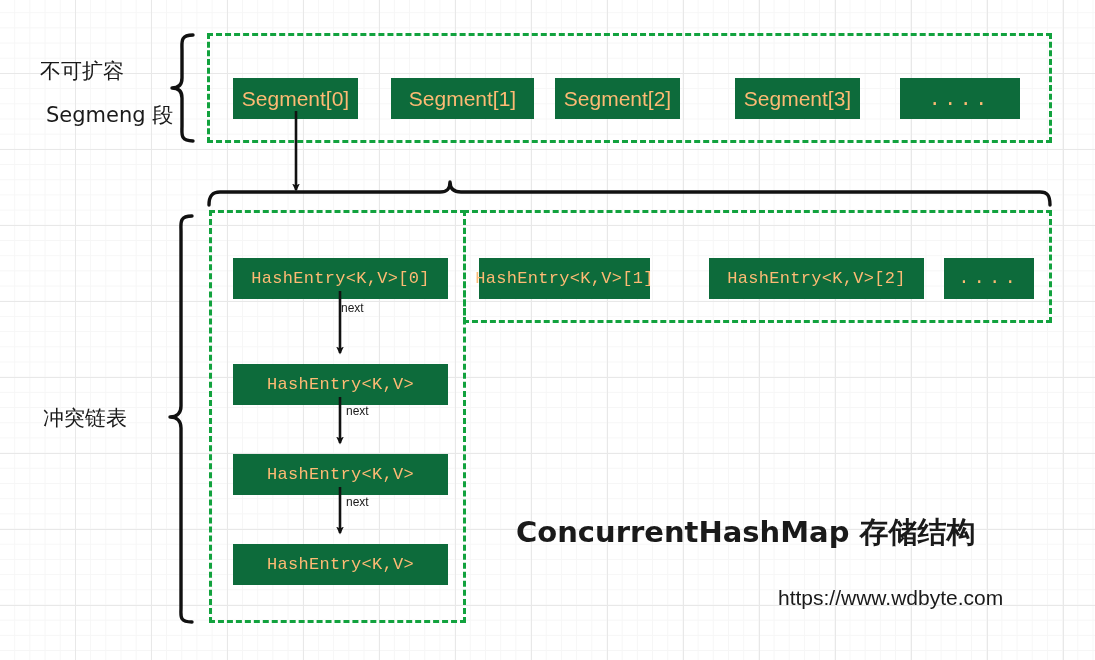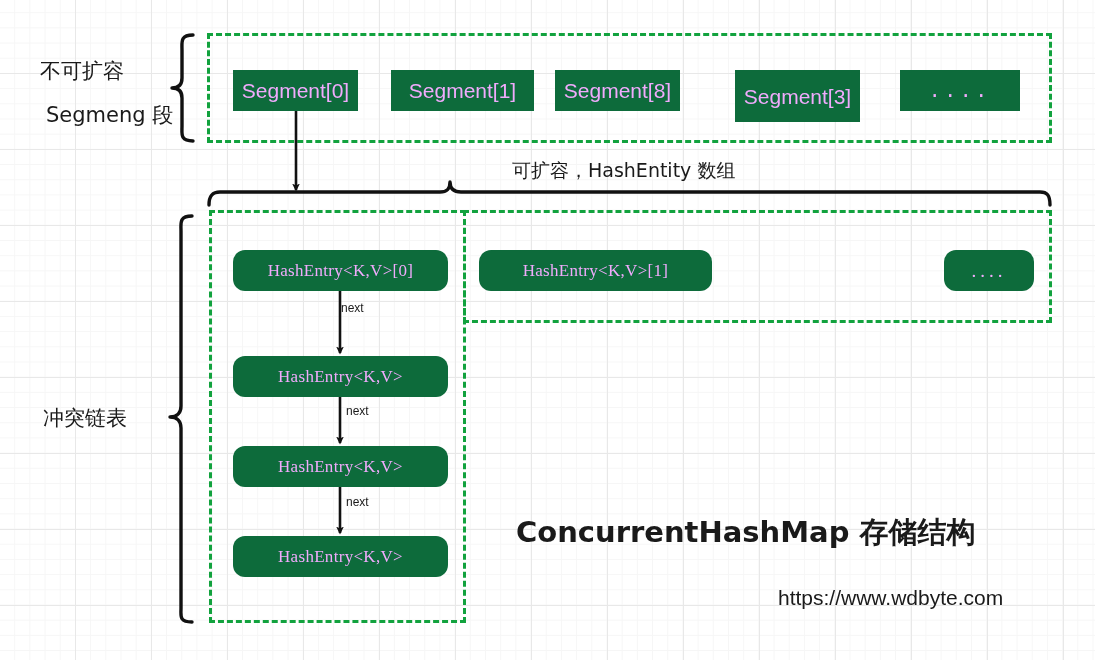--- a/index.html
+++ b/index.html
@@ -20,37 +20,37 @@
       linear-gradient(to bottom, #f6f6f6 1px, transparent 1px);
     background-size: 76px 76px, 76px 76px, 15.2px 15.2px, 15.2px 15.2px;
     background-position: -1px -3px, -1px -3px, -1px -3px, -1px -3px;
     font-family: "Liberation Sans", sans-serif;
   }
 
   
   .gbox {
     position: absolute;
     background: #0D6B3B;
-    color: #f0abfc;
+    color: #fdba74;
     display: flex;
     align-items: center;
     justify-content: center;
     box-sizing: border-box;
     line-height: 1;
     white-space: nowrap;
+    margin-top: 8px;
   }
   .gbox.seg {
     font-family: "Liberation Sans", sans-serif;
     font-size: 21px;
   }
   .gbox.entry {
-    font-family: Liberation Serif, serif;
+    font-family: Liberation Mono, monospace;
     font-size: 17px;
     letter-spacing: 0.3px;
-    border-radius: 12px;
   }
 
   
   .dashbox {
     position: absolute;
     border: 3px dashed #12A23E;
     box-sizing: border-box;
     background: transparent;
   }
 
@@ -99,53 +99,55 @@
 
   <div class="dashbox" style="left:209px; top:210px; width:257px; height:413px;"></div>
 
   <div class="gbox seg" style="left:233px; top:70px; width:125px; height:41px;">
     <span>Segment[0]</span>
   </div>
   <div class="gbox seg" style="left:391px; top:70px; width:143px; height:41px;">
     <span>Segment[1]</span>
   </div>
   <div class="gbox seg" style="left:555px; top:70px; width:125px; height:41px;">
-    <span>Segment[8]</span>
+    <span>Segment[2]</span>
   </div>
-  <div class="gbox seg" style="left:735px; top:70px; width:125px; height:52px;">
+  <div class="gbox seg" style="left:735px; top:70px; width:125px; height:41px;">
     <span>Segment[3]</span>
   </div>
   <div class="gbox seg" style="left:900px; top:70px; width:120px; height:41px; letter-spacing:4px; font-family:'DejaVu Sans Mono', monospace; font-size:19px;">
     <span>....</span>
   </div>
 
   <div class="gbox entry" style="left:233px; top:250px; width:215px; height:41px;">
     <span>HashEntry&lt;K,V&gt;[0]</span>
   </div>
-  <div class="gbox entry" style="left:479px; top:250px; width:233px; height:41px;">
+  <div class="gbox entry" style="left:479px; top:250px; width:171px; height:41px;">
     <span>HashEntry&lt;K,V&gt;[1]</span>
+  </div>
+  <div class="gbox entry" style="left:709px; top:250px; width:215px; height:41px;">
+    <span>HashEntry&lt;K,V&gt;[2]</span>
   </div>
   <div class="gbox entry" style="left:944px; top:250px; width:90px; height:41px; letter-spacing:4px; font-size:19px;">
     <span>....</span>
   </div>
 
   <div class="gbox entry" style="left:233px; top:356px; width:215px; height:41px;">
     <span>HashEntry&lt;K,V&gt;</span>
   </div>
   <div class="gbox entry" style="left:233px; top:446px; width:215px; height:41px;">
     <span>HashEntry&lt;K,V&gt;</span>
   </div>
   <div class="gbox entry" style="left:233px; top:536px; width:215px; height:41px;">
     <span>HashEntry&lt;K,V&gt;</span>
   </div>
 
   <div class="lbl cn" style="left:40px; top:61px;">不可扩容</div>
   <div class="lbl cn" style="left:40px; top:105px;margin-left:6px;">Segmeng 段</div>
 
-  <div class="lbl cn" style="left:512px; top:161px; font-size:19px;">可扩容，HashEntity 数组</div>
 
   <div class="lbl cn" style="left:43px; top:408px;font-family:Liberation Serif, serif;">冲突链表</div>
 
   <div class="lbl small" style="left:341px; top:302px;">next</div>
   <div class="lbl small" style="left:346px; top:405px;">next</div>
   <div class="lbl small" style="left:346px; top:496px;">next</div>
 
   <div class="lbl url" style="left:778px; top:587px;">https://www.wdbyte.com</div>
 
   <div class="lbl title" style="left:516px; top:518px;">ConcurrentHashMap 存储结构</div>

